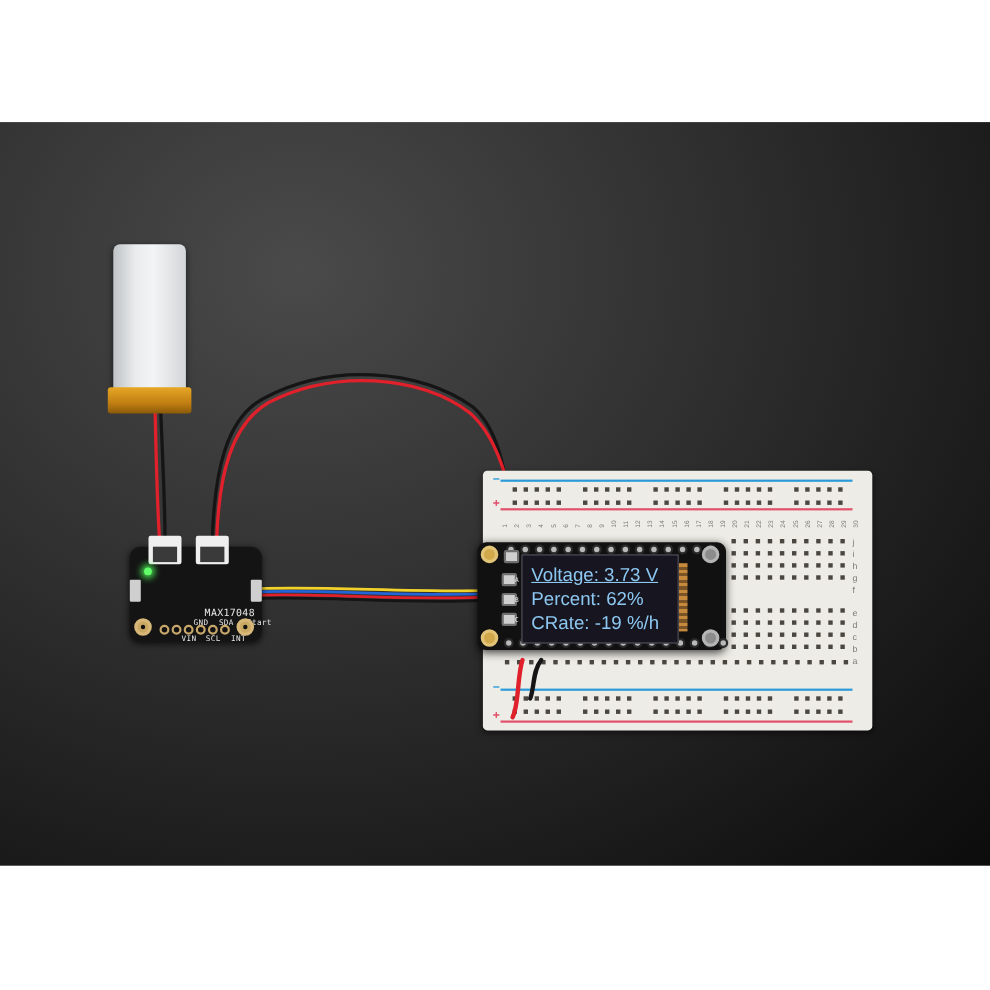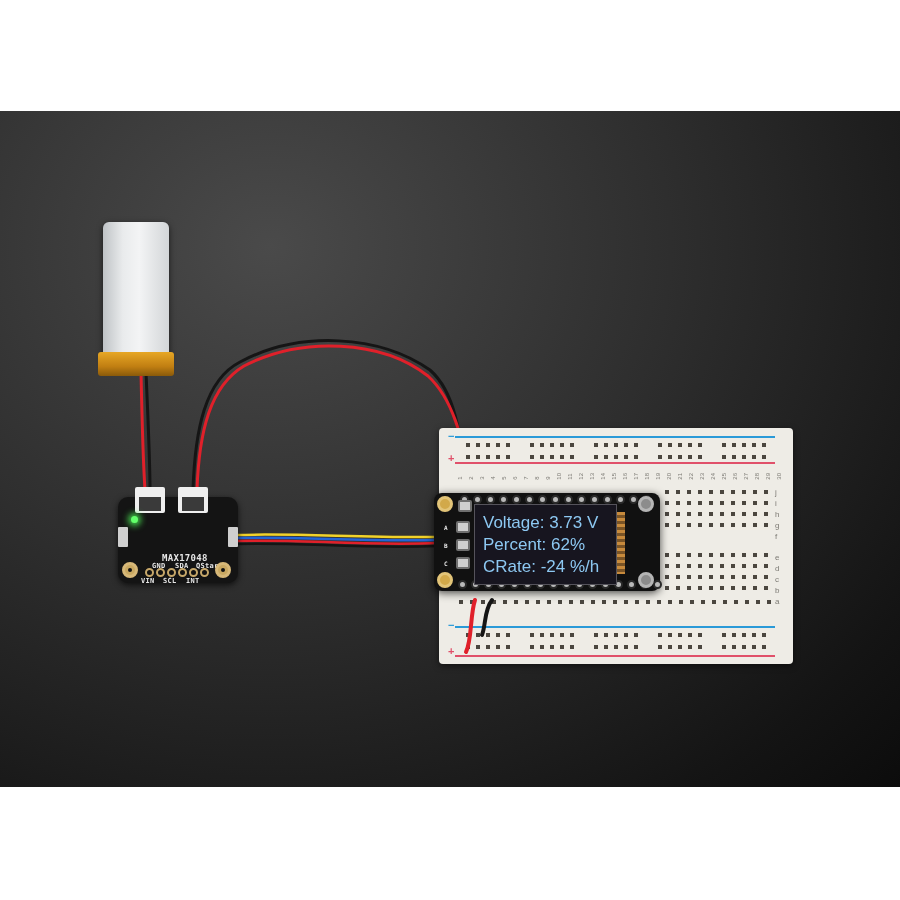--- a/index.html
+++ b/index.html
@@ -15,21 +15,21 @@
     background: linear-gradient(180deg,#e7a725,#c17f12 60%,#8a5a0a); }
 
   
   .breakout { left:118px; top:497px; width:120px; height:86px; background:#141414; border-radius:10px;
     box-shadow: 0 2px 6px rgba(0,0,0,.7); }
   .jst { top:487px; width:30px; height:26px; background:#efefef; border-radius:2px; }
   .jst-inner { position:absolute; left:4px; top:10px; width:22px; height:14px; background:#3a3a3a; }
   .hole { width:16px; height:16px; border-radius:50%; background:#c9a861; border:3px solid #d7b878; box-sizing:border-box; }
   .hole::after { content:""; position:absolute; left:3px; top:3px; width:4px; height:4px; border-radius:50%; background:#111; }
   .pad { width:9px; height:9px; border-radius:50%; background:#111; border:2px solid #c7a86a; box-sizing:border-box; }
-  .silk { color:#e6e6e6; font-size:7px; font-family:"DejaVu Sans Mono", monospace; font-weight:bold; letter-spacing:.3px; white-space:nowrap; }
+  .silk { color:#e6e6e6; font-size:7px; font-family:"DejaVu Sans Mono", monospace; font-weight:normal; letter-spacing:.3px; white-space:nowrap;margin-left:24px; }
   .led { left:131px; top:516px; width:7px; height:7px; border-radius:50%; background:#62ff6a; box-shadow:0 0 6px 3px rgba(80,255,90,.8); }
   .qwiic-port { width:10px; height:20px; background:#cfcfcf; border-radius:1px; }
 
   
   .bb { left:439px; top:428px; width:354px; height:236px; background:#eeece6; border-radius:4px; box-shadow:0 2px 6px rgba(0,0,0,.5); }
   .rail-line { height:2px; }
   .hole-row { display:flex; gap:5px; }
   .bbhole { width:4px; height:4px; background:#4a4640; }
   .bb-num { font-size:6px; color:#7c7a74; writing-mode:vertical-rl; transform:rotate(180deg); }
   .bb-letter { font-size:8px; color:#7c7a74; }
@@ -458,21 +458,21 @@
 <div class="abs btn" style="left:458px; top:500px;"></div>
 <div class="abs btn" style="left:456px; top:521px;"></div>
 <div class="abs btn" style="left:456px; top:539px;"></div>
 <div class="abs btn" style="left:456px; top:557px;"></div>
 <div class="abs silk" style="left:444px; top:524px; font-size:6px;">A</div>
 <div class="abs silk" style="left:444px; top:542px; font-size:6px;">B</div>
 <div class="abs silk" style="left:444px; top:560px; font-size:6px;">C</div>
 <div class="abs flex"></div>
 
 <div class="abs oled">
-  <div class="oled-line" style="top:8px;">Voltage: 3.73 V</div>
+  <div class="oled-line" style="top:8px;text-decoration:underline;">Voltage: 3.73 V</div>
   <div class="oled-line" style="top:30px;">Percent: 62%</div>
-  <div class="oled-line" style="top:52px;">CRate: -24 %/h</div>
+  <div class="oled-line" style="top:52px;">CRate: -19 %/h</div>
 </div>
 
 <svg class="wires" width="900" height="900">
   <path d="M475 600 C470 615, 472 640, 466 652" stroke="#e0202a" stroke-width="4" fill="none" stroke-linecap="round"></path>
   <path d="M492 600 C484 610, 486 625, 482 635" stroke="#151515" stroke-width="4" fill="none" stroke-linecap="round"></path>
 </svg>
 
 </body></html>

